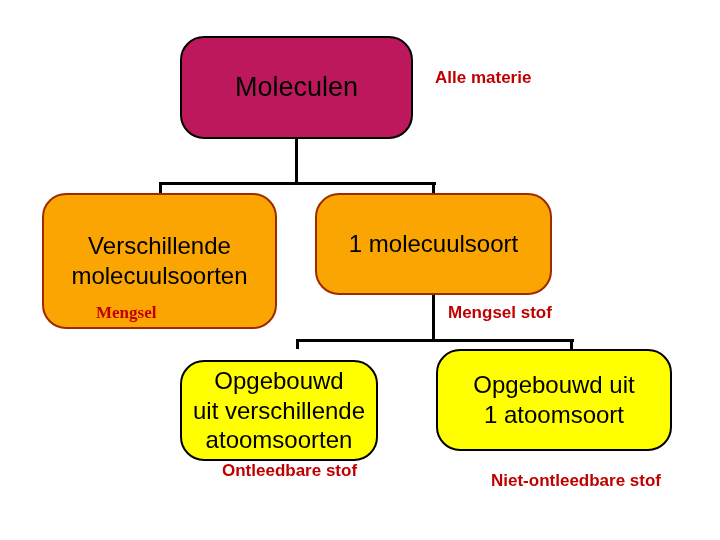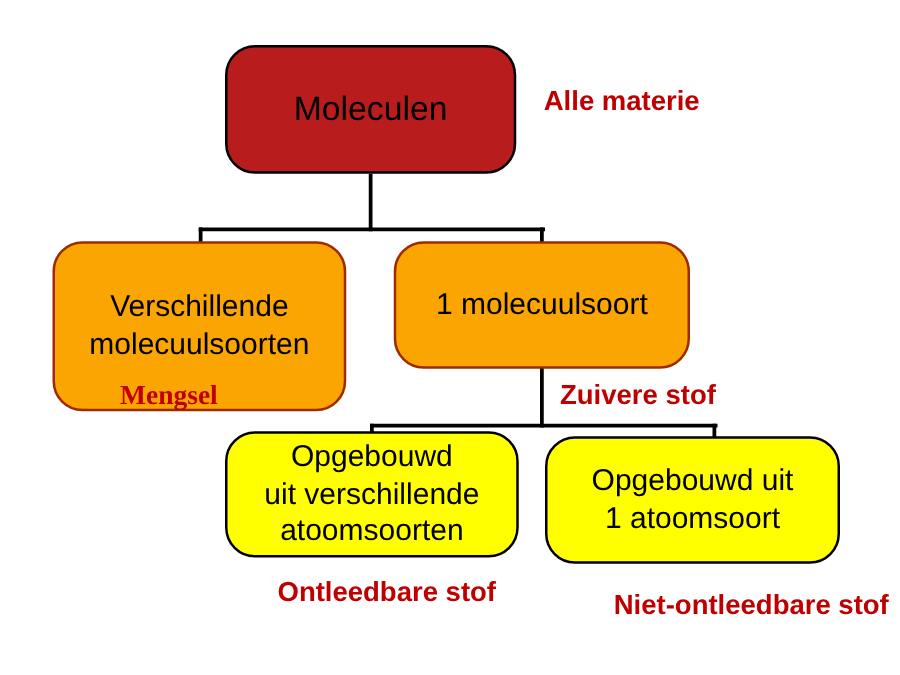--- a/index.html
+++ b/index.html
@@ -22,43 +22,43 @@
     display: flex;
     align-items: center;
     justify-content: center;
     text-align: center;
     color: #000000;
     white-space: pre-line;
     line-height: 1.23;
   }
   .box-root {
     left: 180px; top: 36px; width: 233px; height: 103px;
-    background: #b91c1c;
+    background: #be185d;
     border: 2px solid #000000;
     font-size: 27px;
   }
   .box-orange {
     background: #faa502;
     border: 2px solid #9e2a00;
     font-size: 24px;
   }
   .box-left   { left: 42px;  top: 193px; width: 235px; height: 136px; }
   .box-right  { left: 315px; top: 193px; width: 237px; height: 102px; align-items: center; }
   .box-yellow {
     background: #ffff00;
     border: 2px solid #000000;
     font-size: 24px;
   }
-  .box-leaf-left  { left: 180px; top: 345px; width: 235px; height: 101px; }
+  .box-leaf-left  { left: 180px; top: 360px; width: 198px; height: 101px; }
   .box-leaf-right { left: 436px; top: 349px; width: 236px; height: 102px; }
   .red-label {
     position: absolute;
     color: #c00000;
     font-weight: bold;
-    font-size: 22px;
+    font-size: 17px;
     white-space: nowrap;
   }
   .lbl-alle     { left: 435px; top: 68px;  }
   .lbl-mengsel  { left: 96px;  top: 303px; font-family: Liberation Serif, serif; }
   .lbl-zuivere  { left: 448px; top: 303px; }
   .lbl-ontleed  { left: 222px; top: 461px; }
   .lbl-niet     { left: 491px; top: 471px; }
   .line {
     position: absolute;
     background: #000000;
@@ -105,17 +105,17 @@
 atoomsoorten</span>
   </div>
 
   <div class="box box-yellow box-leaf-right">
     <span>Opgebouwd uit
 1 atoomsoort</span>
   </div>
 
   <div class="red-label lbl-alle">Alle materie</div>
   <div class="red-label lbl-mengsel">Mengsel</div>
-  <div class="red-label lbl-zuivere">Zuivere stof</div>
+  <div class="red-label lbl-zuivere">Mengsel stof</div>
   <div class="red-label lbl-ontleed">Ontleedbare stof</div>
   <div class="red-label lbl-niet">Niet-ontleedbare stof</div>
 
 </div>
 
 </body></html>

